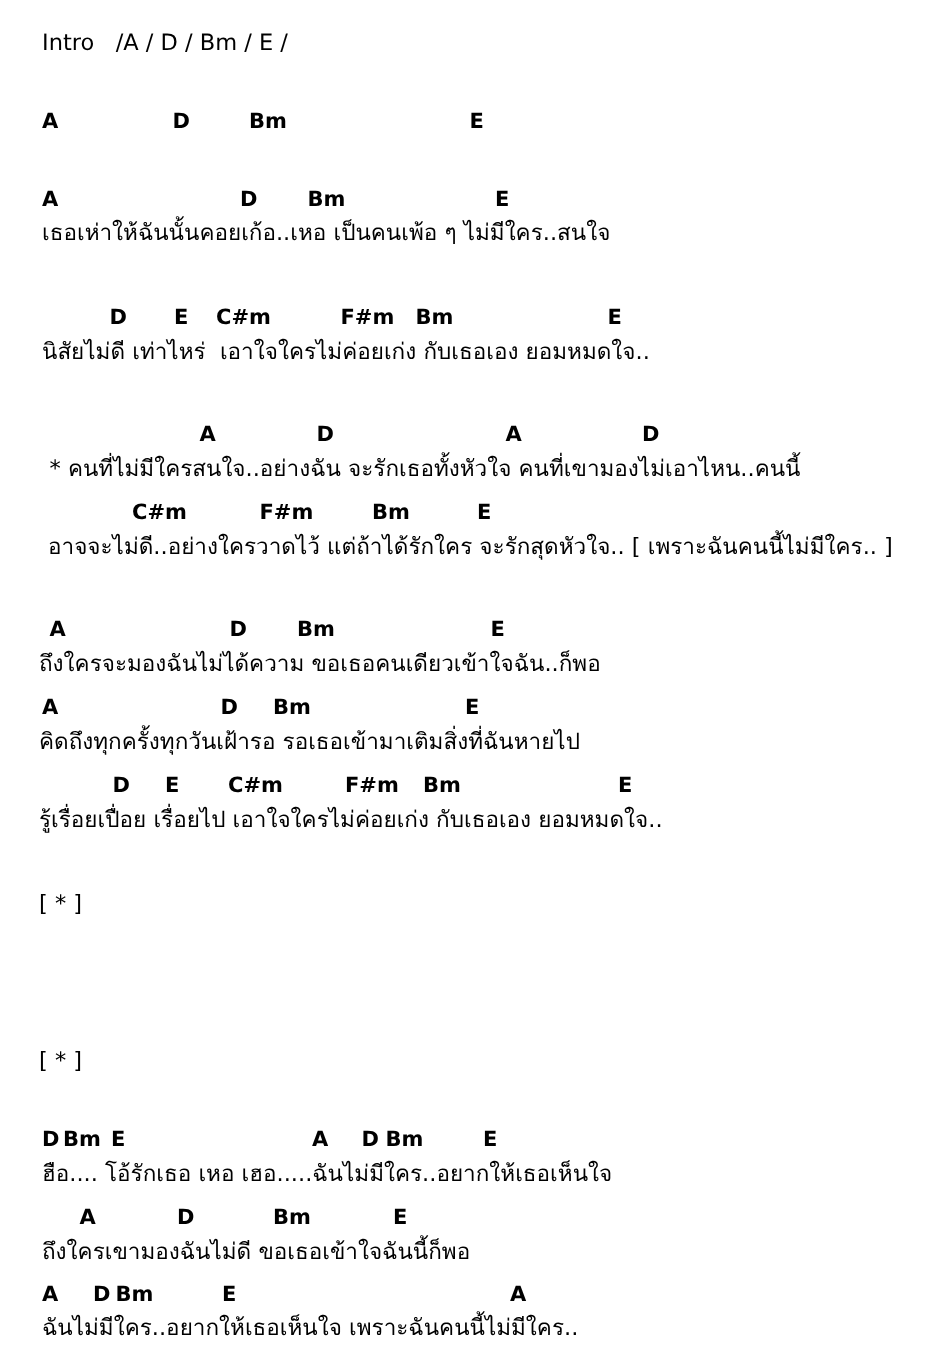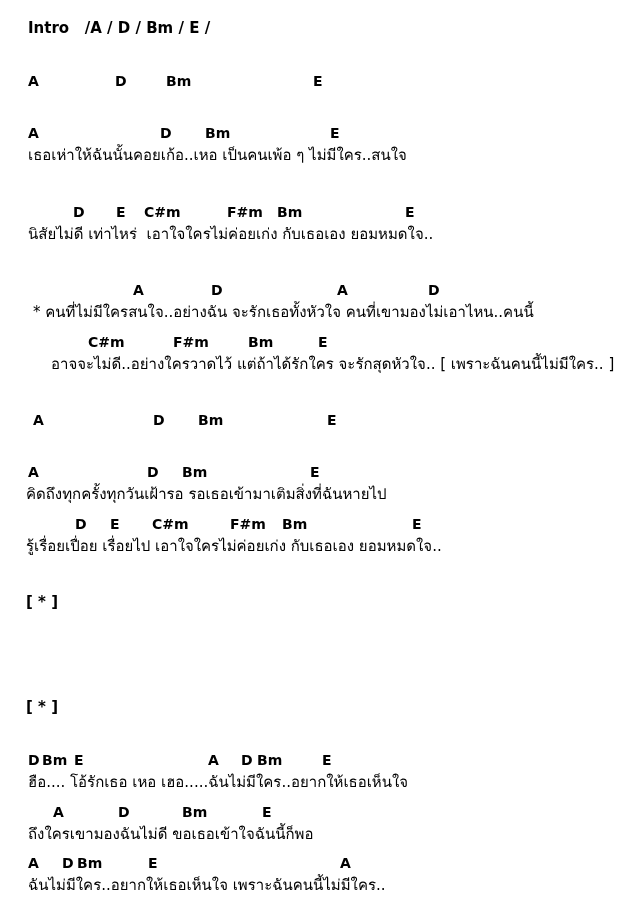--- a/index.html
+++ b/index.html
@@ -34,38 +34,39 @@
     top: 0;
     white-space: pre;
   }
   .line.lyric {
     font-size: 15px;
     font-weight: normal;
   }
   .line.header,
   .line.marker {
     font-size: 15px;
-    font-weight: bold;
+    font-weight: normal;
   }
 </style>
 </head>
 <body>
 
 <div class="sheet" style="background: rgb(255, 255, 255); color: rgb(0, 0, 0);">
     <div class="line header" style="top: 18px; left: 28px;">Intro   /A / D / Bm / E /</div>
     <div class="line chords" style="top: 72px;"><span class="chord" style="left: 28px;">A</span><span class="chord" style="left: 115px;">D</span><span class="chord" style="left: 166px;">Bm</span><span class="chord" style="left: 313px;">E</span></div>
     <div class="line chords" style="top: 124px;"><span class="chord" style="left: 28px;">A</span><span class="chord" style="left: 160px;">D</span><span class="chord" style="left: 205px;">Bm</span><span class="chord" style="left: 330px;">E</span></div>
     <div class="line lyric" style="top: 145px; left: 28px;">เธอเห่าให้ฉันนั้นคอยเก้อ..เหอ เป็นคนเพ้อ ๆ ไม่มีใคร..สนใจ</div>
     <div class="line chords" style="top: 203px;"><span class="chord" style="left: 73px;">D</span><span class="chord" style="left: 116px;">E</span><span class="chord" style="left: 144px;">C#m</span><span class="chord" style="left: 227px;">F#m</span><span class="chord" style="left: 277px;">Bm</span><span class="chord" style="left: 405px;">E</span></div>
     <div class="line lyric" style="top: 224px; left: 28px;">นิสัยไม่ดี เท่าไหร่  เอาใจใครไม่ค่อยเก่ง กับเธอเอง ยอมหมดใจ..</div>
     <div class="line chords" style="top: 281px;"><span class="chord" style="left: 133px;">A</span><span class="chord" style="left: 211px;">D</span><span class="chord" style="left: 337px;">A</span><span class="chord" style="left: 428px;">D</span></div>
     <div class="line lyric" style="top: 302px; left: 33px;">* คนที่ไม่มีใครสนใจ..อย่างฉัน จะรักเธอทั้งหัวใจ คนที่เขามองไม่เอาไหน..คนนี้</div>
     <div class="line chords" style="top: 333px;"><span class="chord" style="left: 88px;">C#m</span><span class="chord" style="left: 173px;">F#m</span><span class="chord" style="left: 248px;">Bm</span><span class="chord" style="left: 318px;">E</span></div>
-    <div class="line lyric" style="top: 354px; left: 51px;">อาจจะไม่ดี..อย่างใครวาดไว้ แต่ถ้าได้รักใคร จะรักสุดหัวใจ.. [ เพราะฉันคนนี้ไม่มีใคร.. ]</div>
+    <div class="line lyric" style="top: 354px; left: 32px;">อาจจะไม่ดี..อย่างใครวาดไว้ แต่ถ้าได้รักใคร จะรักสุดหัวใจ.. [ เพราะฉันคนนี้ไม่มีใคร.. ]</div>
     <div class="line chords" style="top: 411px;"><span class="chord" style="left: 33px;">A</span><span class="chord" style="left: 153px;">D</span><span class="chord" style="left: 198px;">Bm</span><span class="chord" style="left: 327px;">E</span></div>
+    <div class="line lyric" style="top: 432px; left: 26px;">ถึงใครจะมองฉันไม่ได้ความ ขอเธอคนเดียวเข้าใจฉัน..ก็พอ</div>
     <div class="line chords" style="top: 463px;"><span class="chord" style="left: 28px;">A</span><span class="chord" style="left: 147px;">D</span><span class="chord" style="left: 182px;">Bm</span><span class="chord" style="left: 310px;">E</span></div>
     <div class="line lyric" style="top: 484px; left: 26px;">คิดถึงทุกครั้งทุกวันเฝ้ารอ รอเธอเข้ามาเติมสิ่งที่ฉันหายไป</div>
     <div class="line chords" style="top: 515px;"><span class="chord" style="left: 75px;">D</span><span class="chord" style="left: 110px;">E</span><span class="chord" style="left: 152px;">C#m</span><span class="chord" style="left: 230px;">F#m</span><span class="chord" style="left: 282px;">Bm</span><span class="chord" style="left: 412px;">E</span></div>
     <div class="line lyric" style="top: 536px; left: 26px;">รู้เรื่อยเปื่อย เรื่อยไป เอาใจใครไม่ค่อยเก่ง กับเธอเอง ยอมหมดใจ..</div>
     <div class="line marker" style="top: 592px; left: 26px;">[ * ]</div>
     <div class="line marker" style="top: 697px; left: 26px;">[ * ]</div>
     <div class="line chords" style="top: 751px;"><span class="chord" style="left: 28px;">D</span><span class="chord" style="left: 42px;">Bm</span><span class="chord" style="left: 74px;">E</span><span class="chord" style="left: 208px;">A</span><span class="chord" style="left: 241px;">D</span><span class="chord" style="left: 257px;">Bm</span><span class="chord" style="left: 322px;">E</span></div>
     <div class="line lyric" style="top: 772px; left: 28px;">ฮือ.... โอ้รักเธอ เหอ เฮอ.....ฉันไม่มีใคร..อยากให้เธอเห็นใจ</div>
     <div class="line chords" style="top: 803px;"><span class="chord" style="left: 53px;">A</span><span class="chord" style="left: 118px;">D</span><span class="chord" style="left: 182px;">Bm</span><span class="chord" style="left: 262px;">E</span></div>
     <div class="line lyric" style="top: 824px; left: 28px;">ถึงใครเขามองฉันไม่ดี ขอเธอเข้าใจฉันนี้ก็พอ</div>

